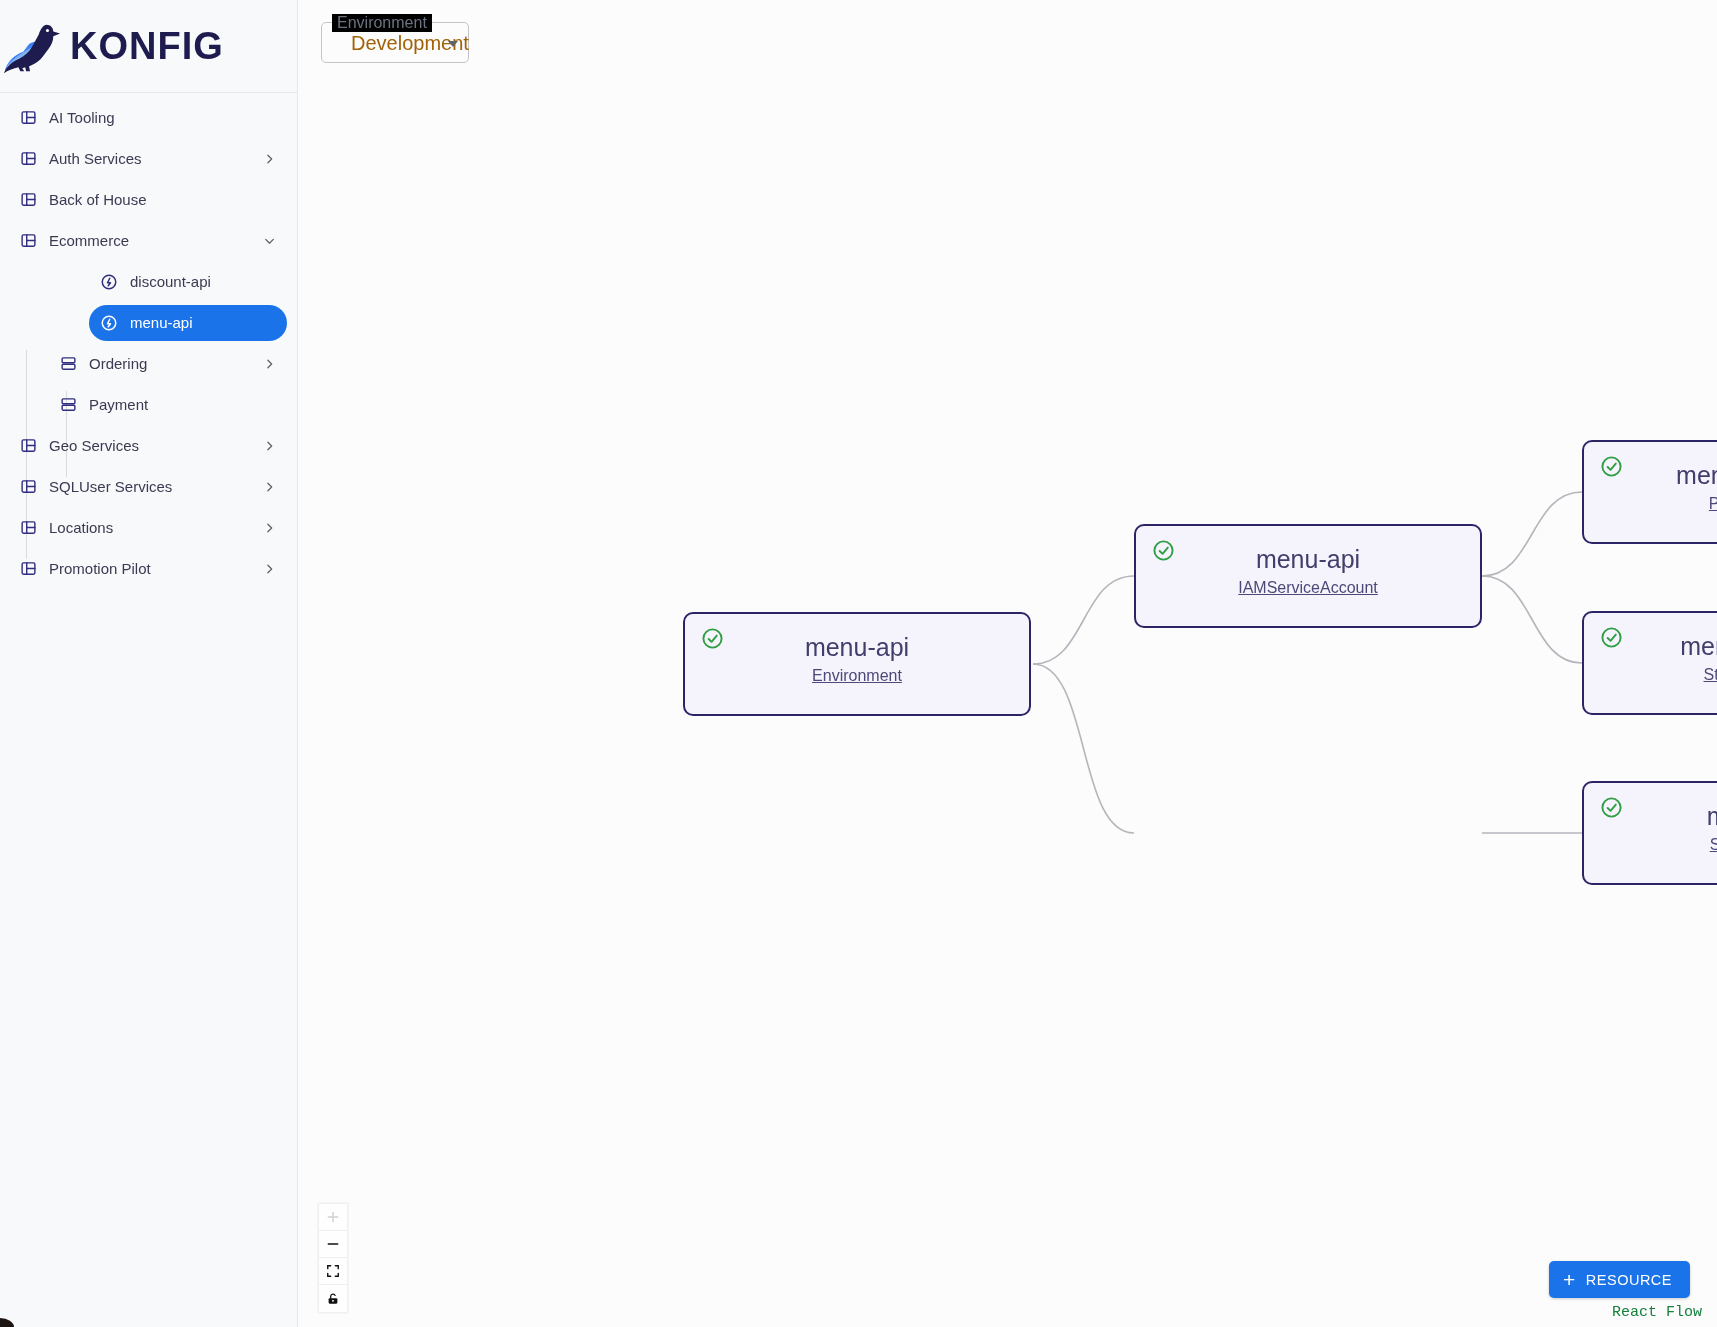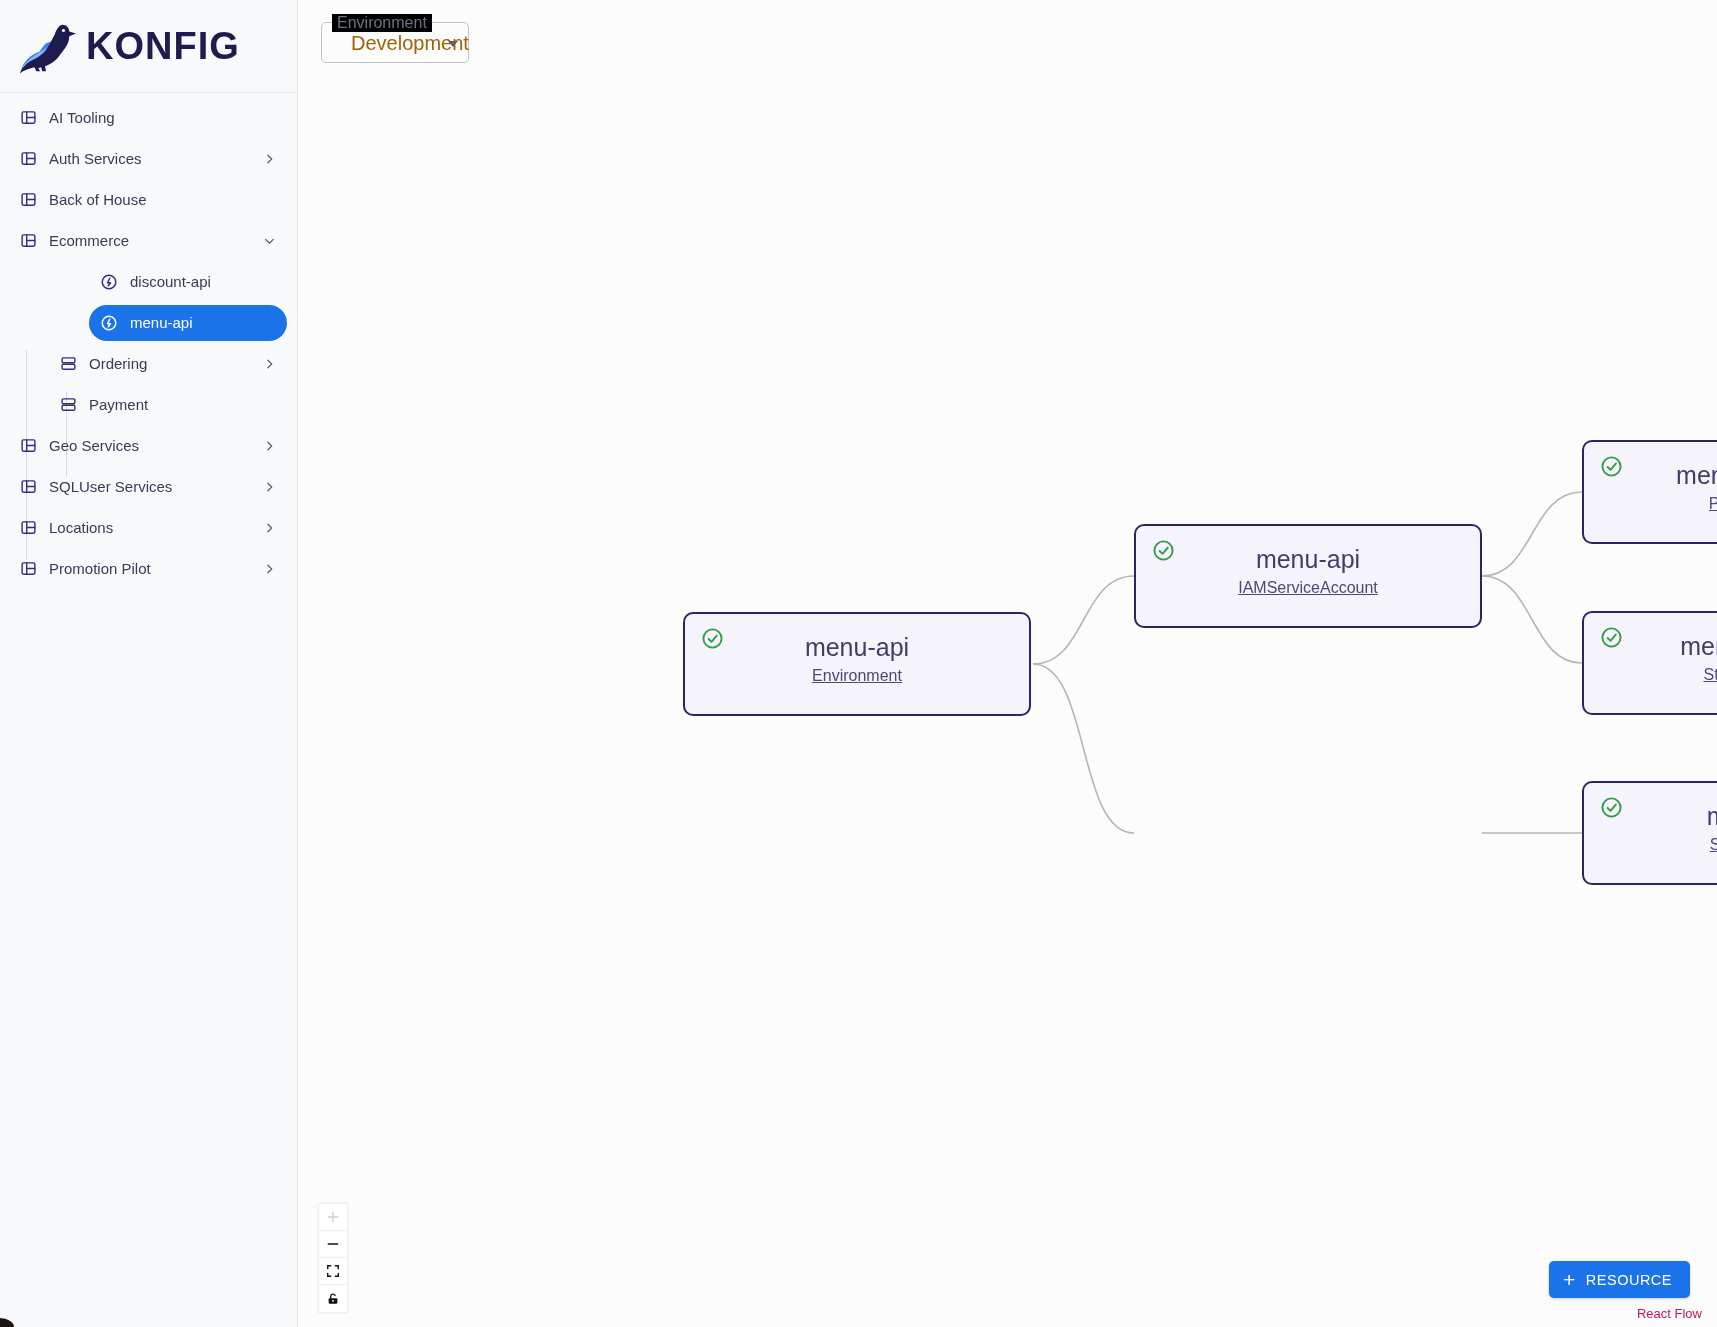--- a/index.html
+++ b/index.html
@@ -1,21 +1,21 @@
 <!DOCTYPE html>
 <html><head>
 <meta charset="utf-8">
 <style>
   * { margin:0; padding:0; box-sizing:border-box; }
   html,body { width:1717px; height:1327px; overflow:hidden; font-family:"Liberation Sans", sans-serif; background:#fcfcfd; }
   .app { position:relative; width:1717px; height:1327px; }
 
   
   .sidebar { position:absolute; left:0; top:0; width:298px; height:1327px; background:#f8f9fa; border-right:1px solid #e7e8ec; z-index:5; }
-  .logo-row { height:93px; display:flex; align-items:center; padding-left:16px; gap:8px; border-bottom:1px solid #e7e8ec;text-align:center; }
+  .logo-row { height:93px; display:flex; align-items:center; gap:8px; border-bottom:1px solid #e7e8ec;text-align:center; }
   .brand-name { font-size:38px; font-weight:800; color:#1e1b4e; letter-spacing:1px; }
   .nav { position:relative; padding-top:4px; }
   .nav-item { position:relative; height:41px; display:flex; align-items:center; cursor:pointer; }
   .nav-item .lbl { font-size:15px; color:#3b3a53; white-space:nowrap; }
   .lvl1 { padding-left:20px; } .lvl1 .lbl { margin-left:12px; }
   .lvl2 { padding-left:60px; } .lvl2 .lbl { margin-left:12px; }
   .lvl3 { padding-left:100px; } .lvl3 .lbl { margin-left:12px; }
   .chev { position:absolute; right:21px; top:50%; transform:translateY(-50%); display:flex; }
   .guide { position:absolute; width:1px; background:#d9dadf; }
   .pill { position:absolute; left:89px; top:2.5px; width:198px; height:36px; border-radius:18px; background:#1a73e8; }
@@ -38,21 +38,21 @@
   .node-sub { display:block; margin-top:5px; text-align:center; font-size:16px; color:#4c4878; text-decoration:underline; cursor:pointer; }
 
   
   .rf-controls { position:absolute; left:319px; top:1204px; z-index:6; box-shadow:0 0 2px 1px rgba(0,0,0,0.08); }
   .rf-btn { width:28px; height:27px; background:#fefefe; border:none; border-bottom:1px solid #eeeeee; display:flex; align-items:center; justify-content:center; cursor:pointer; padding:0; }
   .rf-btn:last-child { border-bottom:none; }
 
   .resource-btn { position:absolute; right:27px; bottom:29px; height:37px; padding:0 18px 0 14px; background:#1a73e8; color:#ffffff; border:none; border-radius:5px; display:flex; align-items:center; gap:10px; font-size:14.5px; font-weight:500; letter-spacing:0.5px; cursor:pointer; z-index:6; box-shadow:0 1px 3px rgba(0,0,0,0.2); font-family:"Liberation Sans", sans-serif; }
   .resource-plus { font-size:21px; font-weight:400; line-height:1; }
 
-  .attribution { position:absolute; right:15px; bottom:6px; font-size:13px; color:#be185d; z-index:4; }
+  .attribution { position:absolute; right:15px; bottom:6px; font-size:15px; color:#15803d; z-index:4;font-family:Liberation Mono, monospace; }
   .dev-badge { position:absolute; left:0; bottom:0; width:14px; height:9px; background:#1c1410; border-radius:0 100% 0 0; z-index:7; }
 </style>
 </head>
 <body>
 
 <div class="app">
 
   <nav class="sidebar">
     <div class="logo-row">
       <span class="ic">

